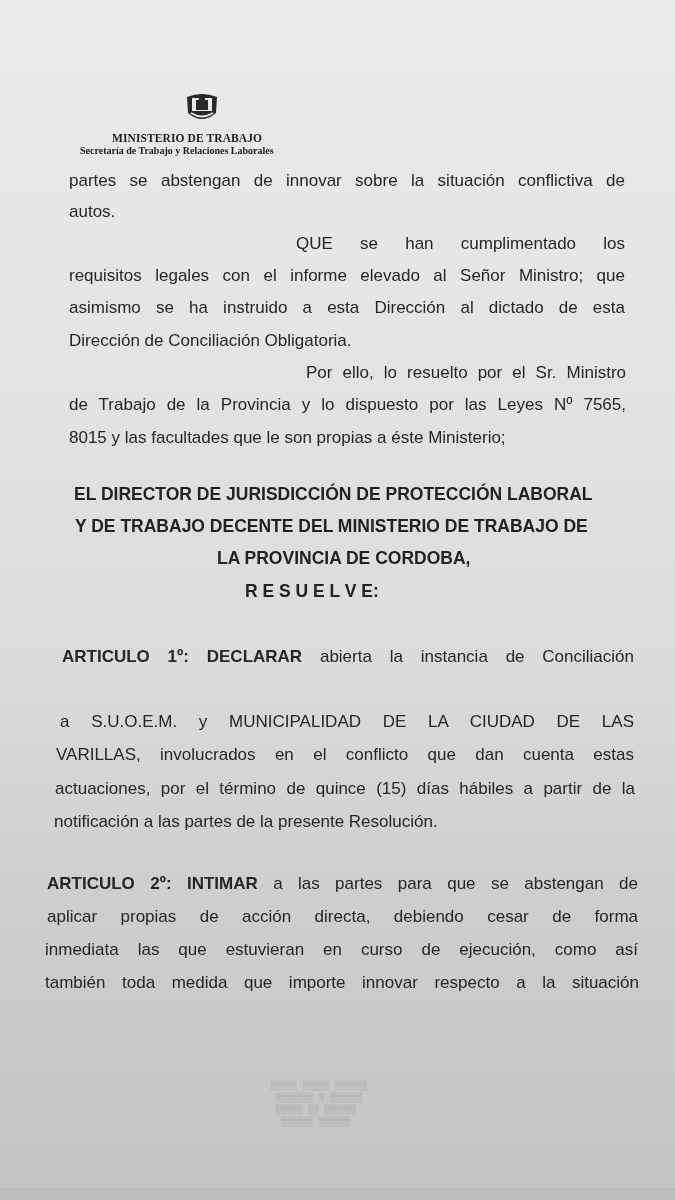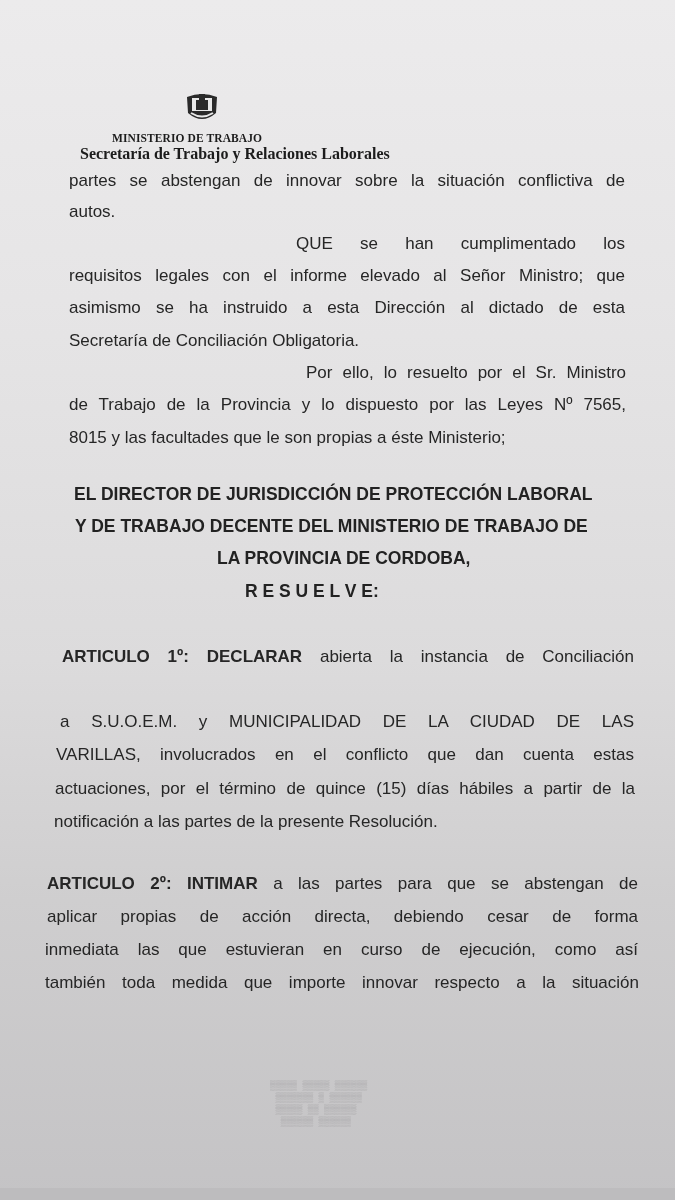--- a/index.html
+++ b/index.html
@@ -2,21 +2,21 @@
 <html><head>
 <meta charset="utf-8">
 <style>
   html,body{margin:0;padding:0;}
   body{width:675px;height:1200px;overflow:hidden;position:relative;
     font-family:"Liberation Sans",sans-serif;color:#222;
     background:linear-gradient(180deg,#ecebec 0%,#e6e5e6 25%,#dcdbdc 55%,#cfcecf 75%,#c4c3c5 100%);}
   .page{position:absolute;left:0;top:0;width:675px;height:1200px;}
   .logo{position:absolute;left:183px;top:89px;width:38px;height:38px;}
   .hdr1{position:absolute;left:112px;top:132px;font-family:"Liberation Serif",serif;font-weight:bold;font-size:11.5px;letter-spacing:0.1px;color:#1c1c1c;}
-  .hdr2{position:absolute;left:80px;top:145px;font-family:"Liberation Serif",serif;font-weight:bold;font-size:16px;color:#1c1c1c;}
+  .hdr2{position:absolute;left:80px;top:145px;font-family:"Liberation Serif",serif;font-weight:bold;font-size:10px;color:#1c1c1c;}
   .ln{position:absolute;font-size:17px;line-height:22px;white-space:nowrap;color:#262626;}
   .j{text-align:justify;text-align-last:justify;}
   .b{font-weight:bold;}
   .title{position:absolute;font-weight:bold;font-size:17.5px;white-space:nowrap;color:#222;}
   .stamp{position:absolute;left:270px;top:1080px;width:170px;font-family:"Liberation Mono",monospace;font-size:9px;line-height:12px;color:#9c9b9d;opacity:0.8;filter:blur(0.6px);}
   .bottomedge{position:absolute;left:0;top:1188px;width:675px;height:12px;background:#bdbcbe;}
 </style>
 </head>
 <body>
 
@@ -31,21 +31,21 @@
   </svg>
   <div class="hdr1">MINISTERIO DE TRABAJO</div>
   <div class="hdr2">Secretaría de Trabajo y Relaciones Laborales</div>
 
   <div class="ln j" style="left:69px;top:170px;width:556px">partes se abstengan de innovar sobre la situación conflictiva de</div>
   <div class="ln" style="left:69px;top:201px">autos.</div>
 
   <div class="ln j" style="left:296px;top:233px;width:329px">QUE se han cumplimentado los</div>
   <div class="ln j" style="left:69px;top:265px;width:556px">requisitos legales con el informe elevado al Señor Ministro; que</div>
   <div class="ln j" style="left:69px;top:297px;width:556px">asimismo se ha instruido a esta Dirección al dictado de esta</div>
-  <div class="ln" style="left:69px;top:330px">Secretaría de Conciliación Obligatoria.</div>
+  <div class="ln" style="left:69px;top:330px">Dirección de Conciliación Obligatoria.</div>
 
   <div class="ln j" style="left:306px;top:362px;width:320px">Por ello, lo resuelto por el Sr. Ministro</div>
   <div class="ln j" style="left:69px;top:394px;width:557px">de Trabajo de la Provincia y lo dispuesto por las Leyes Nº 7565,</div>
   <div class="ln" style="left:69px;top:427px">8015 y las facultades que le son propias a éste Ministerio;</div>
 
   <div class="title" style="left:74px;top:484px">EL DIRECTOR DE JURISDICCIÓN DE PROTECCIÓN LABORAL</div>
   <div class="title" style="left:75px;top:516px">Y DE TRABAJO DECENTE DEL MINISTERIO DE TRABAJO DE</div>
   <div class="title" style="left:217px;top:548px">LA PROVINCIA DE CORDOBA,</div>
   <div class="title" style="left:245px;top:581px">R E S U E L V E:</div>
 

